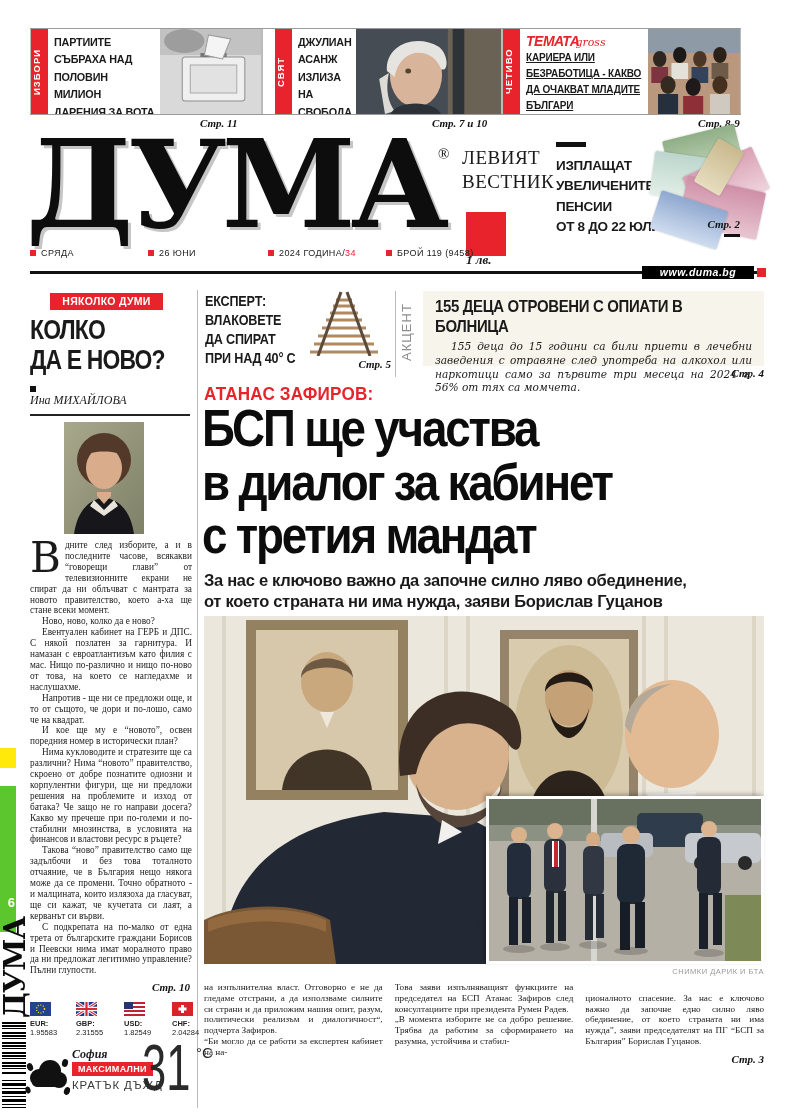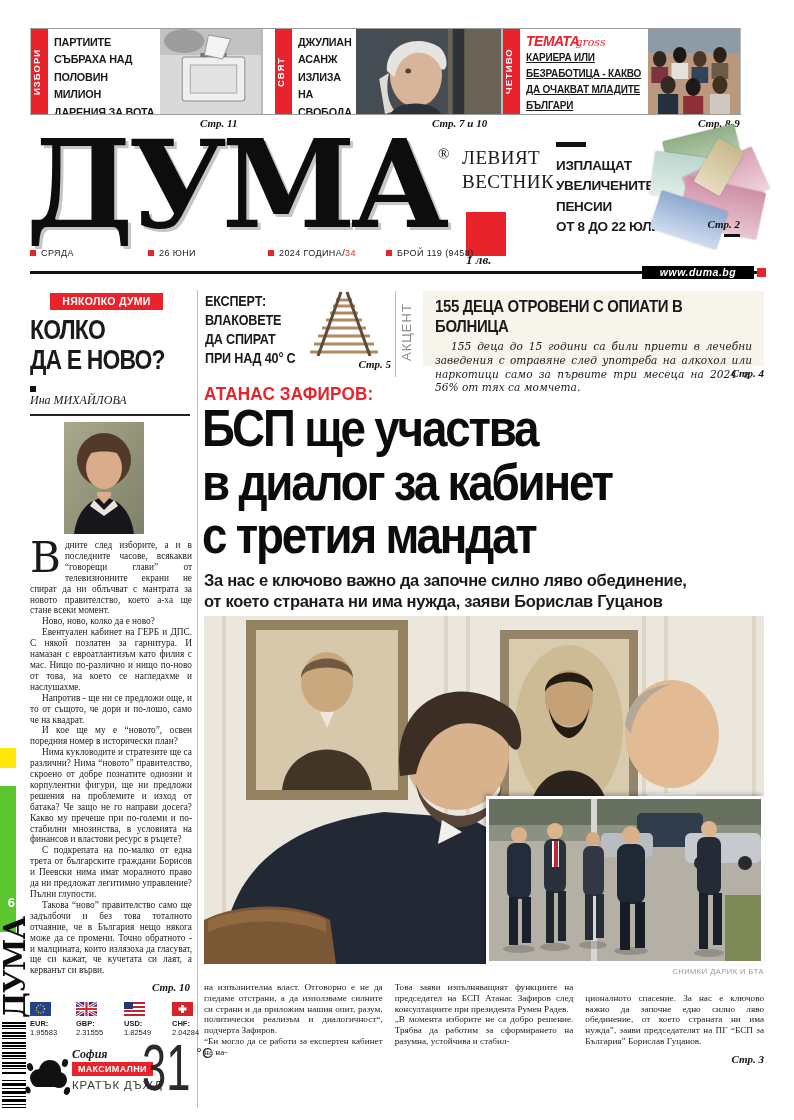--- a/index.html
+++ b/index.html
@@ -266,22 +266,22 @@
       <path d="M30,78 L40,88 L50,78 L54,84 L40,94 L26,84 Z" fill="#e8e4dc"></path>
     </svg>
   </div>
   <div class="abs op-body">
     <p class="first"><span class="dropcap">В</span><span>дните след изборите, а и в последните часове, всякакви “говорещи глави” от телевизионните екрани не спират да ни облъчват с мантрата за новото правителство, което а-ха ще стане всеки момент.</span></p>
     <p>Ново, ново, колко да е ново?</p>
     <p>Евентуален кабинет на ГЕРБ и ДПС. С някой позлатен за гарнитура. И намазан с евроатлантизъм като филия с мас. Нищо по-различно и нищо по-ново от това, на което се нагледахме и наслушахме.</p>
     <p>Напротив - ще ни се предложи още, и то от същото, че дори и по-лошо, само че на квадрат.</p>
     <p>И кое ще му е “новото”, освен поредния номер в исторически план?</p>
     <p>Нима кукловодите и стратезите ще са различни? Нима “новото” правителство, скроено от добре познатите одиозни и корпулентни фигури, ще ни предложи решения на проблемите и изход от батака? Че защо не го направи досега? Какво му пречеше при по-големи и по-стабилни мнозинства, в условията на финансов и властови ресурс в ръцете?</p>
+    <p>Такова “ново” правителство само ще задълбочи и без това тоталното отчаяние, че в България нещо някога може да се промени. Точно обратното - и малцината, които излязоха да гласуват, ще си кажат, че кучетата си лаят, а керванът си върви.</p>
     <p>С подкрепата на по-малко от една трета от българските граждани Борисов и Пеевски нима имат моралното право да ни предложат легитимно управление? Пълни глупости.</p>
-    <p>Такова “ново” правителство само ще задълбочи и без това тоталното отчаяние, че в България нещо някога може да се промени. Точно обратното - и малцината, които излязоха да гласуват, ще си кажат, че кучетата си лаят, а керванът си върви.</p>
   </div>
   <span class="pgref abs op-ref">Стр. 10</span>
 
   <div class="abs expert-head"><span class="cx cx90 preline">ЕКСПЕРТ:
 ВЛАКОВЕТЕ
 ДА СПИРАТ
 ПРИ НАД 40° С</span></div>
   <div class="abs rails">
     <svg viewBox="0 0 96 66">
       <g stroke="#b08a60" stroke-width="3">

